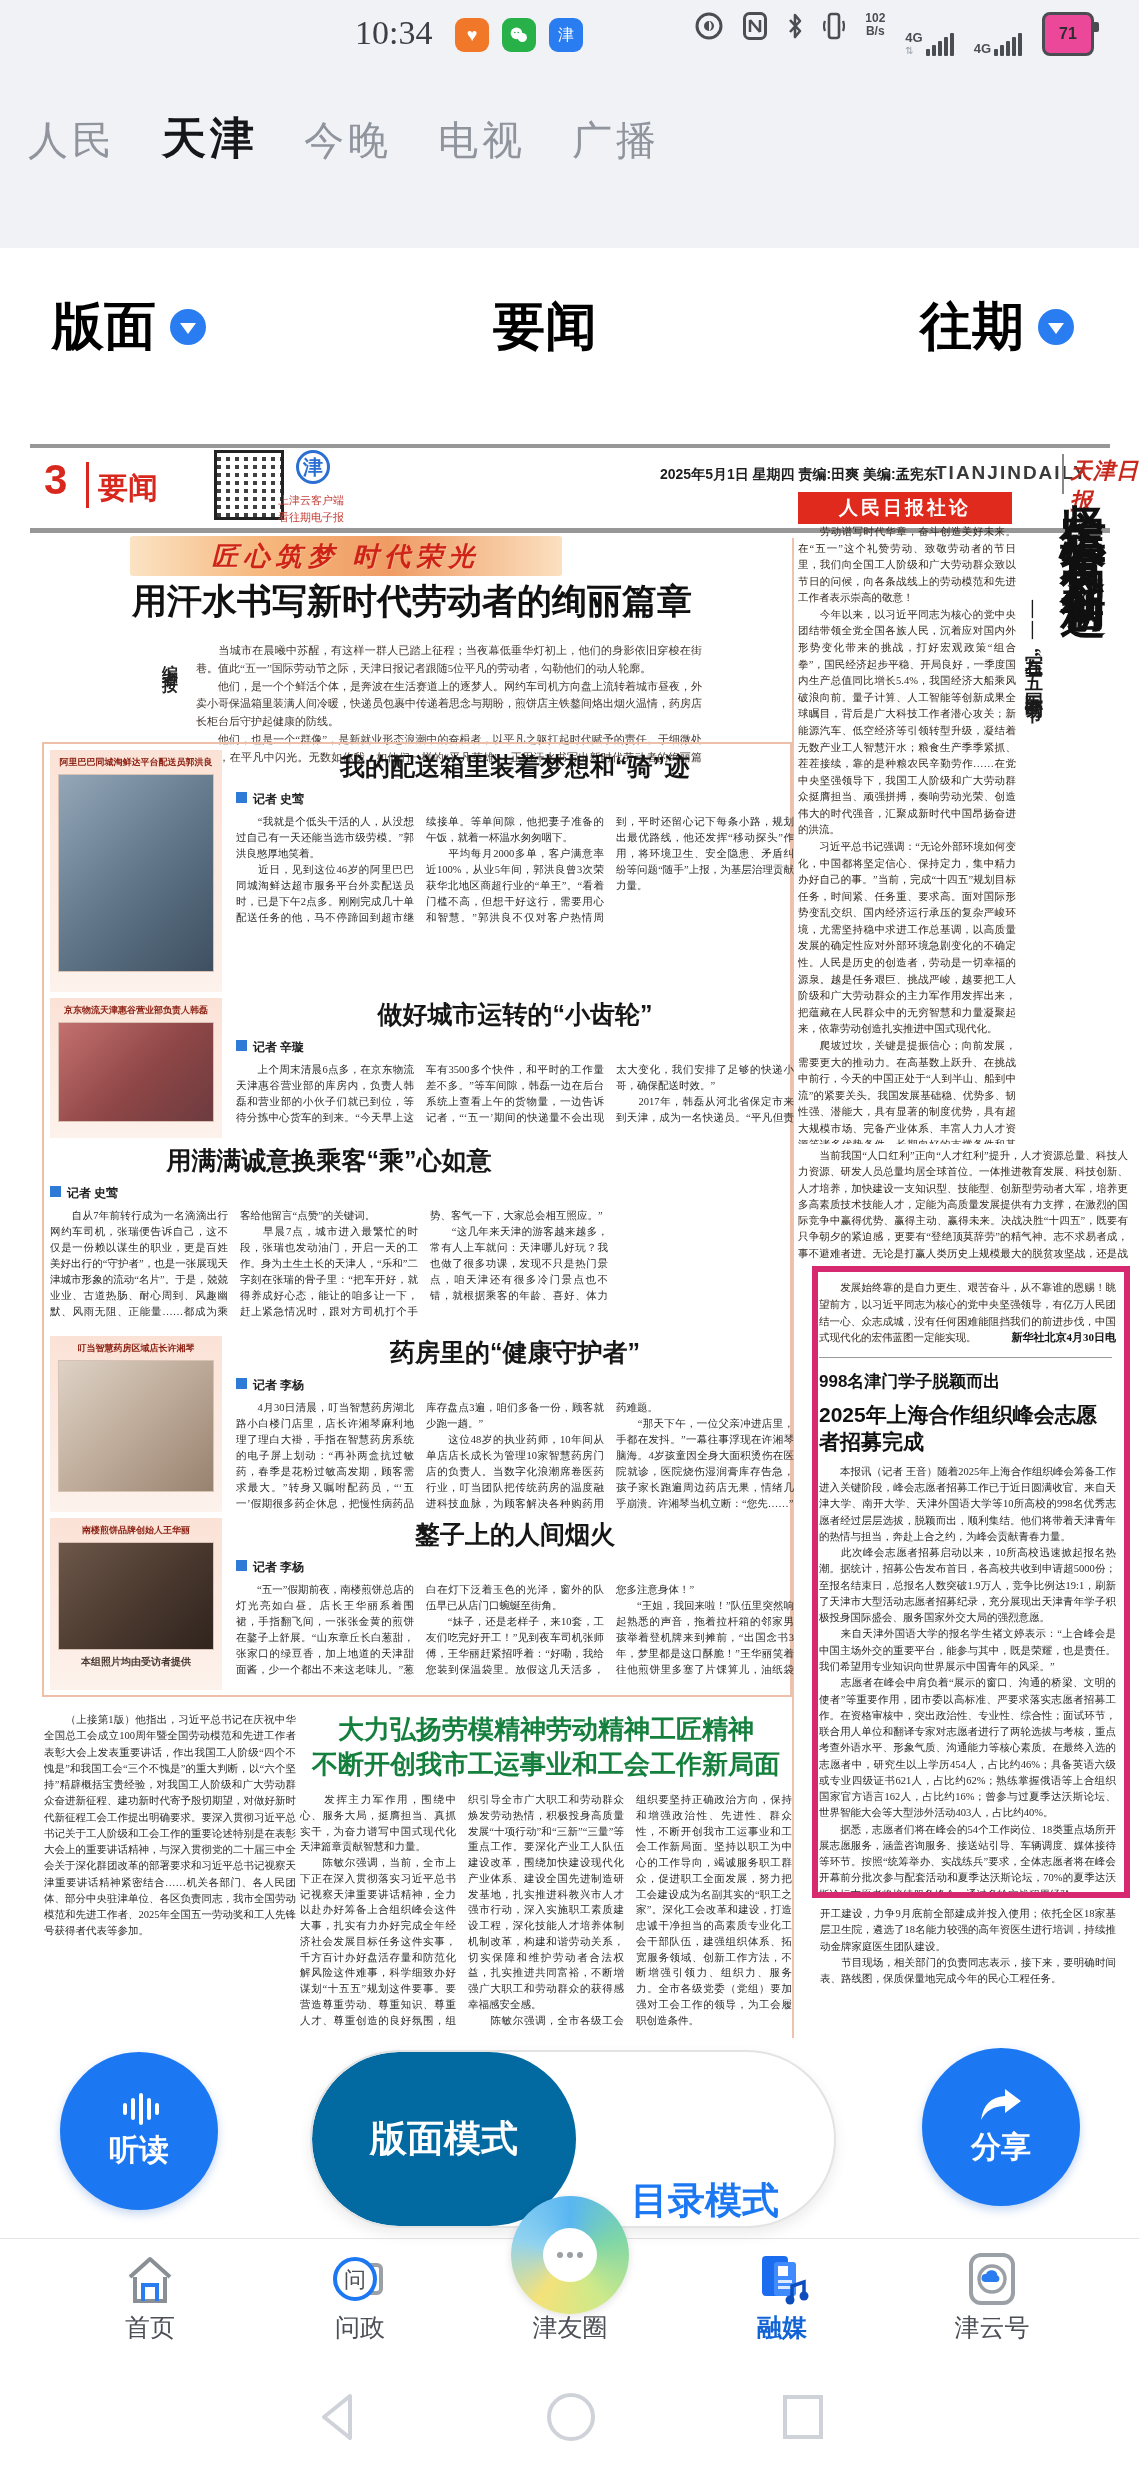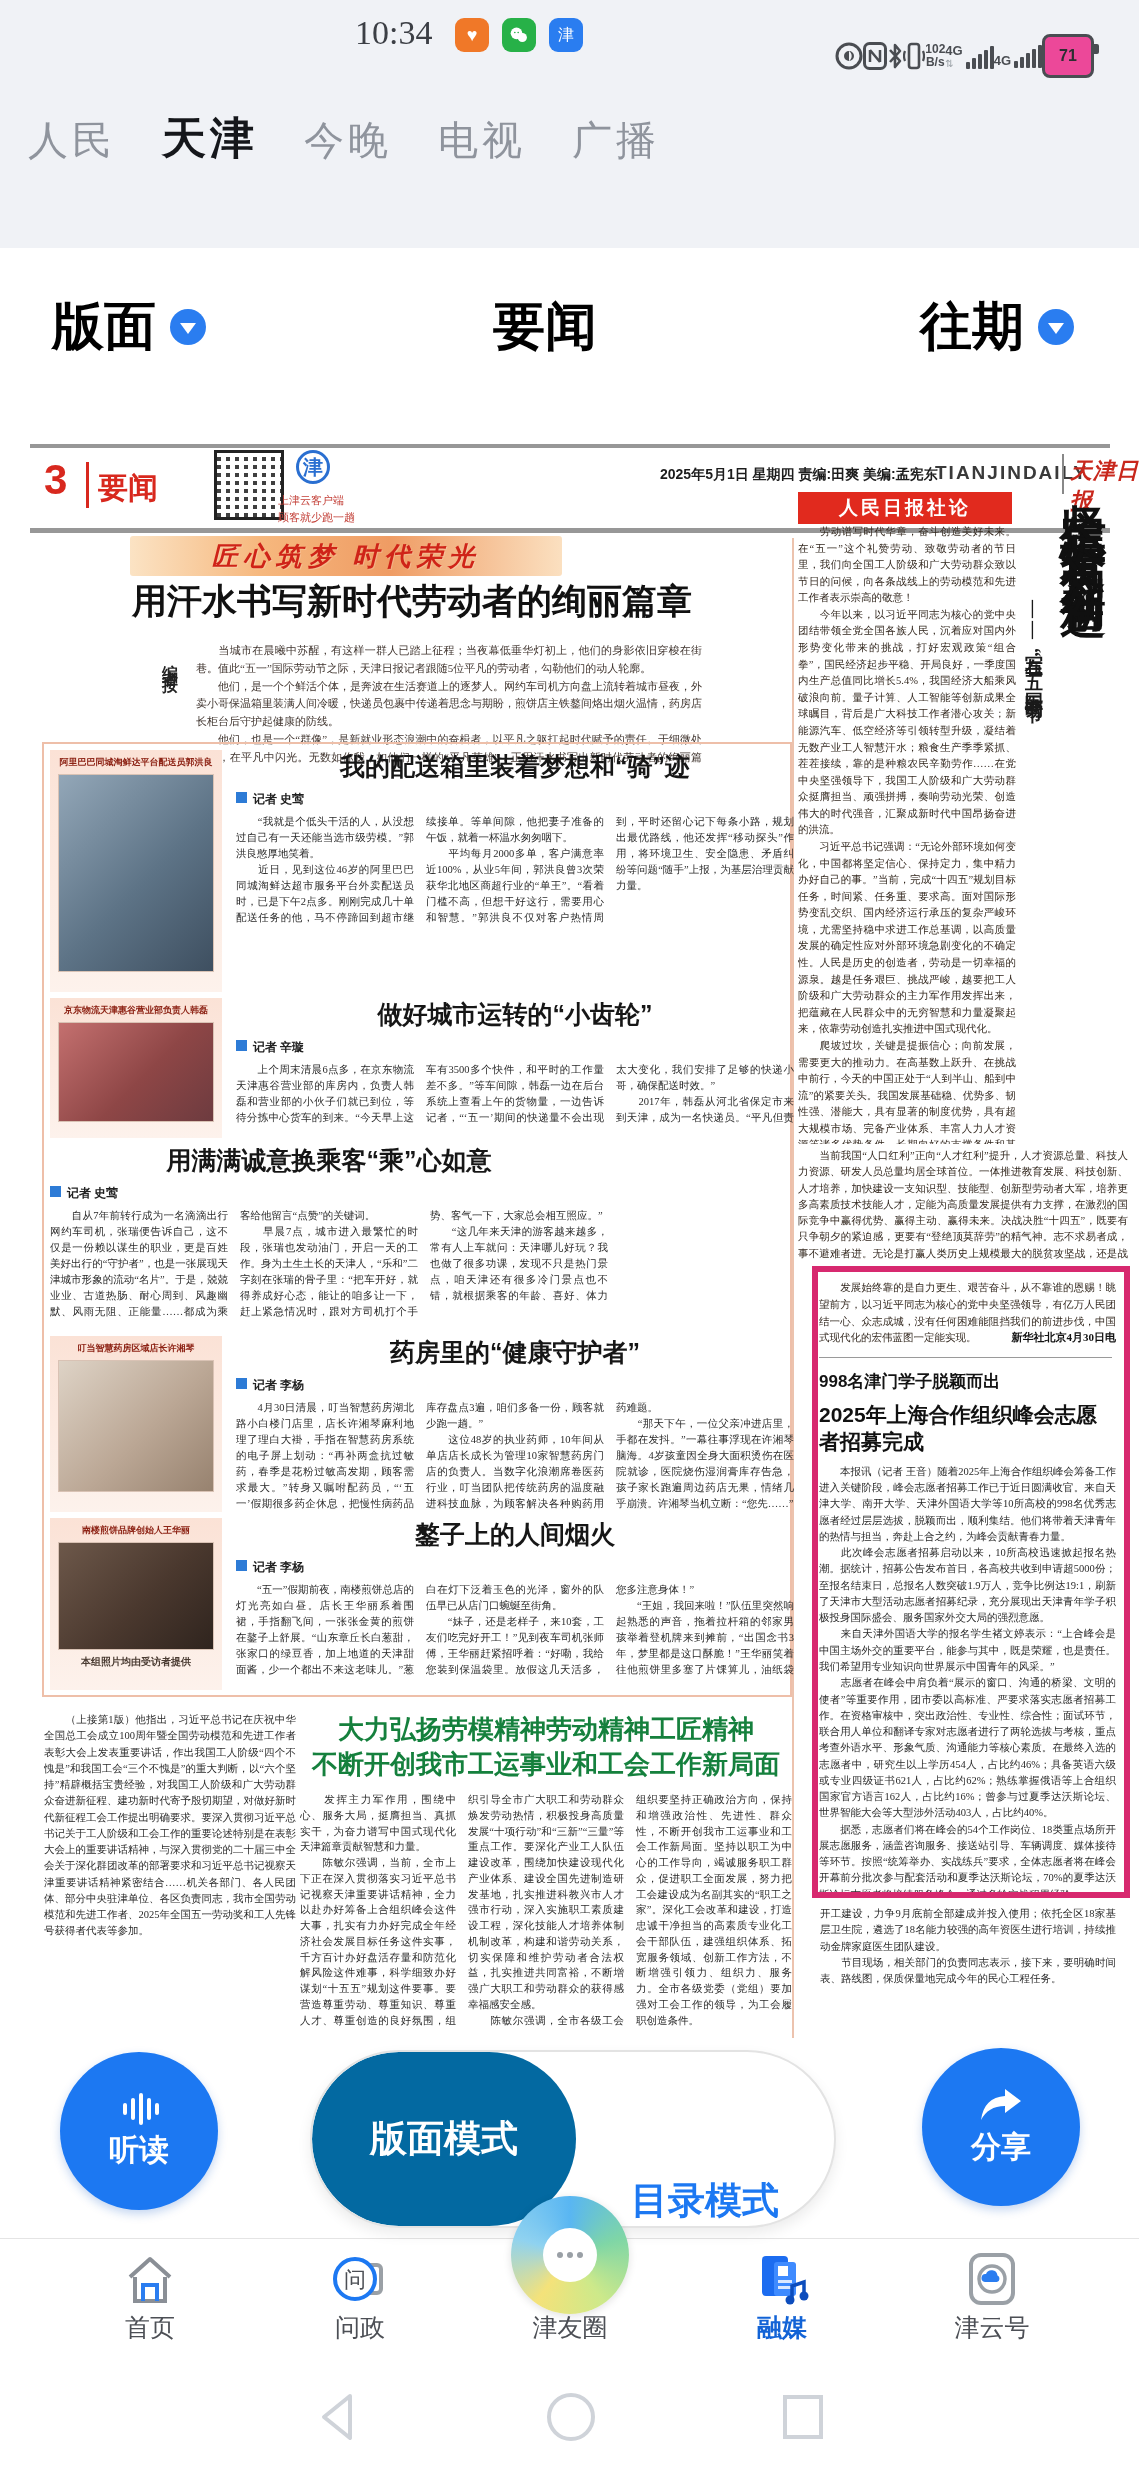--- a/index.html
+++ b/index.html
@@ -6,21 +6,21 @@
   html,body { width:1139px; background:#fff; }
   body { font-family:"Liberation Sans","DejaVu Sans",sans-serif; }
   .screen { position:relative; width:1139px; height:2468px; background:#fff; overflow:hidden; }
   .prelines { white-space:pre-line; }
 
   
   .topchrome { position:absolute; left:0; top:0; width:1139px; height:248px; background:#f0f2f6; }
   .statusbar { position:absolute; left:0; top:10px; width:1139px; height:52px; display:flex; align-items:center; }
   .sb-time { position:absolute; left:355px; top:4px; font-size:34px; color:#3c3f45; font-family:"Liberation Serif","DejaVu Serif",serif; }
   .appico { position:absolute; top:8px; width:34px; height:34px; border-radius:9px; display:flex; align-items:center; justify-content:center; color:#fff; font-size:18px; }
-  .sb-right { position:absolute; right:45px; top:24px; display:flex; align-items:center; gap:0; color:#4a4d52; }
+  .sb-right { position:absolute; right:45px; top:2px; display:flex; gap:20px; color:#4a4d52; }
   .sb-speed { font-size:12px; line-height:1.1; color:#4a4d52; text-align:center; font-weight:bold; }
   .sigwrap { display:flex; align-items:flex-end; gap:1px; }
   .sig { display:flex; align-items:flex-end; gap:2px; }
   .sig i { display:block; width:4px; background:#4a4d52; border-radius:1px; }
   .sig-label { font-size:13px; font-weight:bold; margin-right:2px; color:#4a4d52; }
   .battery { width:52px; height:44px; border:3px solid #4a4d52; border-radius:8px; display:flex; align-items:center; justify-content:center; font-size:16px; font-weight:bold; color:#2c2e31; position:relative; background:#ec4899; }
   .battery:after { content:""; position:absolute; right:-8px; top:7px; width:5px; height:10px; background:#4a4d52; border-radius:0 2px 2px 0; }
 
   
   .channels { position:absolute; left:0; top:88px; width:1139px; height:80px; display:flex; align-items:flex-end; gap:46px; padding-left:28px; font-family:"Liberation Serif","DejaVu Serif",serif; }
@@ -206,21 +206,21 @@
   </div>
 
   <div class="paper">
     <div class="rule" style="left:30px;top:24px;width:1080px;height:4px;"></div>
     <div class="np-pg">3</div>
     <div class="np-pgbar"></div>
     <div class="np-sec">要闻</div>
     <div class="qr"></div>
     <div class="jinlogo">津</div>
     <div class="qrcap prelines">上津云客户端
-顾客就少跑一趟</div>
+看往期电子报</div>
     <div class="dateline">2025年5月1日 星期四 责编:田爽 美编:孟宪东</div>
     <div class="mast-en">TIANJINDAILY</div>
     <div class="mast-bar"></div>
     <div class="mast-cn">天津日报</div>
     <div class="rule" style="left:30px;top:108px;width:1080px;height:5px;"></div>
     <div class="vdivider"></div>
 
     <div class="banner">
         <span>匠心筑梦 时代荣光</span>
       </div>

